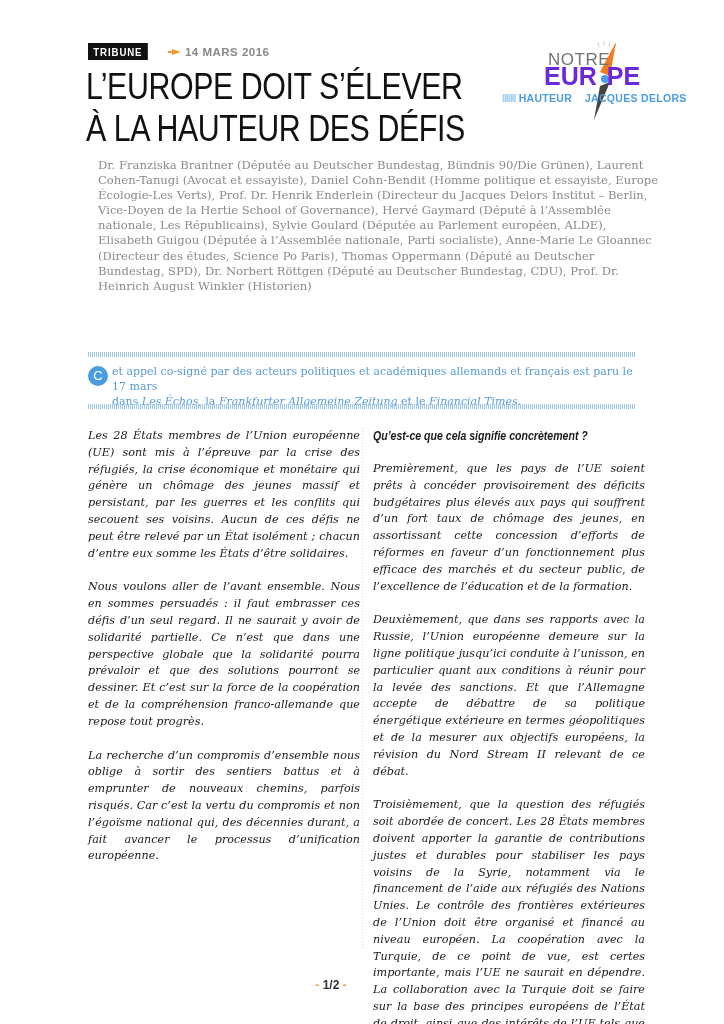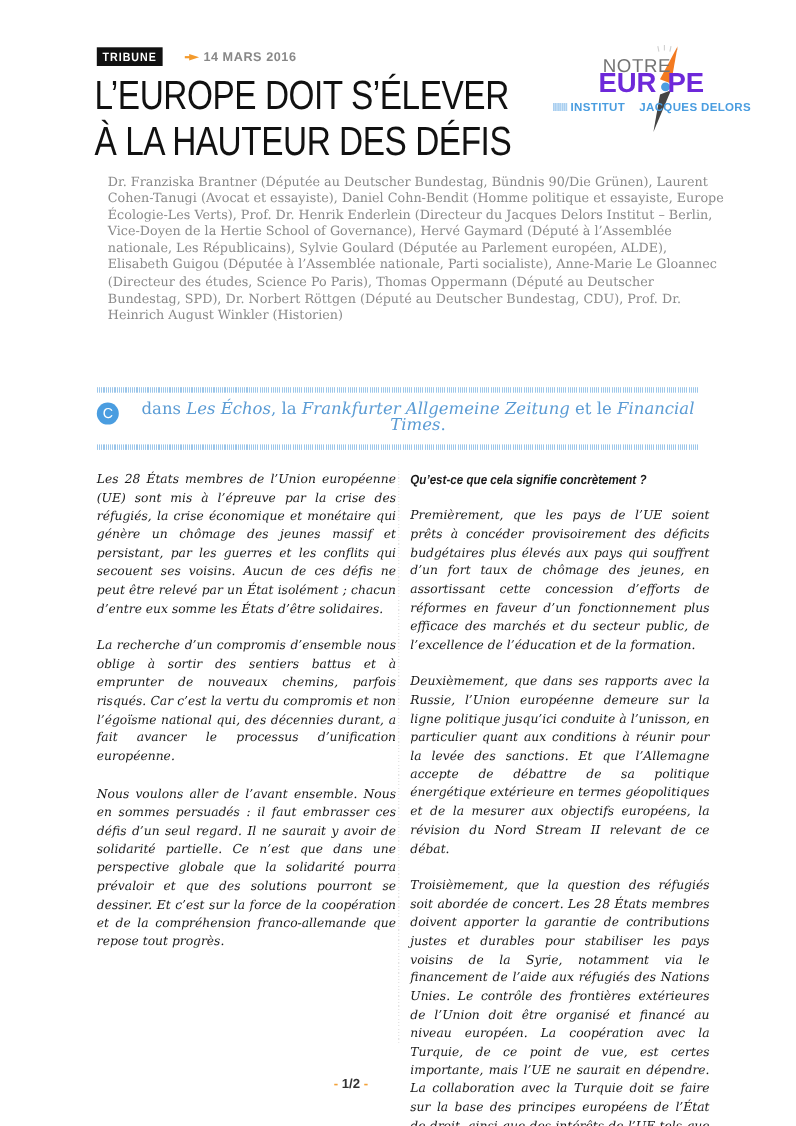--- a/index.html
+++ b/index.html
@@ -1,17 +1,17 @@
 <!DOCTYPE html>
 <html><head>
 <meta charset="utf-8">
 <style>
   html, body { margin: 0; padding: 0; background: #ffffff; }
   body { width: 724px; height: 1024px; position: relative; overflow: hidden; font-family: "DejaVu Serif", serif; color: #1a1a1a; }
-  .page { position: absolute; left: 0; top: 0; width: 724px; height: 1024px; border-radius: 12px; }
+  .page { position: absolute; left: 0; top: 0; width: 724px; height: 1024px; }
 
   .kicker { position: absolute; left: 88px; top: 43px; display: flex; align-items: center; }
   .tag { background: #111; color: #fff; font-family: "Liberation Sans", sans-serif; font-weight: bold; font-size: 11px; letter-spacing: 1px; padding: 3px 6px 2px; transform: scaleX(0.88); transform-origin: left; }
   .arrow { width: 0; height: 0; border-top: 3px solid transparent; border-bottom: 3px solid transparent; border-left: 9px solid #f39a2c; margin-left: 0px; margin-right: 4px; position: relative; }
   .arrow:before { content: ""; position: absolute; left: -13px; top: -1px; width: 5px; height: 2px; background: #f39a2c; }
   .date { font-family: "Liberation Sans", sans-serif; font-weight: bold; font-size: 11.5px; color: #888; letter-spacing: 0.5px; }
 
   .title { position: absolute; left: 86px; top: 66px; margin: 0; font-family: "Liberation Sans", sans-serif; font-weight: normal; font-size: 37px; line-height: 42px; letter-spacing: -0.5px; color: #111; transform: scaleX(0.82); transform-origin: left top; white-space: nowrap; }
 
   .logo { position: absolute; left: 494px; top: 40px; width: 200px; height: 80px; }
@@ -24,33 +24,33 @@
   .authors { position: absolute; left: 98px; top: 158px; width: 560px; font-size: 11.6px; line-height: 15.1px; color: #8a8a8a; margin: 0; }
 
   .dots { position: absolute; left: 88px; width: 548px; height: 5px;
     background-image: repeating-linear-gradient(to right, #9cc6ea 0 1px, transparent 1px 2px); }
   .dots.top { top: 352px; }
   .dots.bottom { top: 404px; }
 
   .intro { position: absolute; left: 88px; top: 364px; width: 560px; }
   .dropcap { position: absolute; left: 0; top: 2px; width: 20px; height: 20px; border-radius: 50%; background: #4a9de0; color: #fff; font-family: "Liberation Sans", sans-serif; font-size: 13px; line-height: 20px; text-align: center; }
   .intro-text { margin: 0 0 0 24px; font-size: 11px; line-height: 15px; color: #5a9bd4; }
-  .intro-text2 { margin: 0 0 0 24px; font-size: 15px; line-height: 15px; color: #5a9bd4; text-align: center; }
+  .intro-text2 { margin: 0 0 0 24px; font-size: 11px; line-height: 15px; color: #5a9bd4; }
   .intro-text2 i { font-style: italic; }
 
   .col { position: absolute; top: 428px; width: 272px; font-size: 11.2px; line-height: 16.8px; color: #1a1a1a; text-align: justify; font-style: italic; }
   .col.left { left: 88px; }
   .col.right { left: 373px; }
   .col p { margin: 0 0 17px 0; }
   .col h3 { margin: 0 0 17px 0; font-family: "Liberation Sans", sans-serif; font-size: 12px; font-weight: bold; line-height: 16px; transform: scaleX(0.88); transform-origin: left; white-space: nowrap; }
 
   .vdiv { position: absolute; left: 362px; top: 428px; width: 1px; height: 520px;
     background-image: repeating-linear-gradient(to bottom, #ddd 0 1px, transparent 1px 3px); }
 
-  .pagenum { position: absolute; left: 0; width: 638px; top: 978px; text-align: center; font-family: "Liberation Sans", sans-serif; font-size: 12px; font-weight: bold; color: #333; }
+  .pagenum { position: absolute; left: 12px; width: 638px; top: 978px; text-align: center; font-family: "Liberation Sans", sans-serif; font-size: 12px; font-weight: bold; color: #333; }
   .pagenum .dash { color: #f3a23a; }
 </style>
 </head>
 <body>
 
 <div class="page">
 
   <div class="kicker">
     <span class="tag">TRIBUNE</span>
     <span style="width:16px;display:inline-block;"></span>
@@ -70,38 +70,39 @@
         <line x1="110" y1="1" x2="110" y2="6"></line>
         <line x1="116" y1="2" x2="115" y2="7"></line>
         <line x1="122" y1="4" x2="120" y2="8"></line>
       </g>
       <polygon points="122,2 116,36 106,32" fill="#f37a20"></polygon>
       <polygon points="106,46 116,42 100,80" fill="#444"></polygon>
       <circle cx="111" cy="39" r="4" fill="#4a9de0"></circle>
     </svg>
     <span class="notre">NOTRE</span>
     <span class="europe">EUR  PE</span>
-    <span class="inst"><span class="ticks">IIIIIII</span> <span style="white-space:pre;">INSTITUT    JACQUES DELORS</span></span>
+    <span class="inst"><span class="ticks">IIIIIII</span> <span style="white-space:pre;">HAUTEUR    JACQUES DELORS</span></span>
   </div>
 
   <p class="authors">Dr. Franziska Brantner (Députée au Deutscher Bundestag, Bündnis 90/Die Grünen), Laurent Cohen-Tanugi (Avocat et essayiste), Daniel Cohn-Bendit (Homme politique et essayiste, Europe Écologie-Les Verts), Prof. Dr. Henrik Enderlein (Directeur du Jacques Delors Institut – Berlin, Vice-Doyen de la Hertie School of Governance), Hervé Gaymard (Député à l’Assemblée nationale, Les Républicains), Sylvie Goulard (Députée au Parlement européen, ALDE), Elisabeth Guigou (Députée à l’Assemblée nationale, Parti socialiste), Anne-Marie Le Gloannec (Directeur des études, Science Po Paris), Thomas Oppermann (Député au Deutscher Bundestag, SPD), Dr. Norbert Röttgen (Député au Deutscher Bundestag, CDU), Prof. Dr. Heinrich August Winkler (Historien)</p>
 
   <div class="dots top"></div>
 
   <div class="intro">
     <span class="dropcap">C</span>
+    <p class="intro-text">et appel co-signé par des acteurs politiques et académiques allemands et français est paru le 17 mars</p>
     <p class="intro-text2"><span>dans </span><i>Les Échos</i><span>, la </span><i>Frankfurter Allgemeine Zeitung</i><span> et le </span><i>Financial Times</i><span>.</span></p>
   </div>
 
   <div class="dots bottom"></div>
 
   <div class="col left">
     <p>Les 28 États membres de l’Union européenne (UE) sont mis à l’épreuve par la crise des réfugiés, la crise économique et monétaire qui génère un chômage des jeunes massif et persistant, par les guerres et les conflits qui secouent ses voisins. Aucun de ces défis ne peut être relevé par un État isolément ; chacun d’entre eux somme les États d’être solidaires.</p>
+    <p>Nous voulons aller de l’avant ensemble. Nous en sommes persuadés : il faut embrasser ces défis d’un seul regard. Il ne saurait y avoir de solidarité partielle. Ce n’est que dans une perspective globale que la solidarité pourra prévaloir et que des solutions pourront se dessiner. Et c’est sur la force de la coopération et de la compréhension franco-allemande que repose tout progrès.</p>
     <p>La recherche d’un compromis d’ensemble nous oblige à sortir des sentiers battus et à emprunter de nouveaux chemins, parfois risqués. Car c’est la vertu du compromis et non l’égoïsme national qui, des décennies durant, a fait avancer le processus d’unification européenne.</p>
-    <p>Nous voulons aller de l’avant ensemble. Nous en sommes persuadés : il faut embrasser ces défis d’un seul regard. Il ne saurait y avoir de solidarité partielle. Ce n’est que dans une perspective globale que la solidarité pourra prévaloir et que des solutions pourront se dessiner. Et c’est sur la force de la coopération et de la compréhension franco-allemande que repose tout progrès.</p>
   </div>
 
   <div class="vdiv"></div>
 
   <div class="col right">
     <h3>Qu’est-ce que cela signifie concrètement ?</h3>
     <p>Premièrement, que les pays de l’UE soient prêts à concéder provisoirement des déficits budgétaires plus élevés aux pays qui souffrent d’un fort taux de chômage des jeunes, en assortissant cette concession d’efforts de réformes en faveur d’un fonctionnement plus efficace des marchés et du secteur public, de l’excellence de l’éducation et de la formation.</p>
     <p>Deuxièmement, que dans ses rapports avec la Russie, l’Union européenne demeure sur la ligne politique jusqu’ici conduite à l’unisson, en particulier quant aux conditions à réunir pour la levée des sanctions. Et que l’Allemagne accepte de débattre de sa politique énergétique extérieure en termes géopolitiques et de la mesurer aux objectifs européens, la révision du Nord Stream II relevant de ce débat.</p>
     <p>Troisièmement, que la question des réfugiés soit abordée de concert. Les 28 États membres doivent apporter la garantie de contributions justes et durables pour stabiliser les pays voisins de la Syrie, notamment via le financement de l’aide aux réfugiés des Nations Unies. Le contrôle des frontières extérieures de l’Union doit être organisé et financé au niveau européen. La coopération avec la Turquie, de ce point de vue, est certes importante, mais l’UE ne saurait en dépendre. La collaboration avec la Turquie doit se faire sur la base des principes européens de l’État de droit, ainsi que des intérêts de l’UE tels que la promotion du processus de paix en Syrie.</p>
   </div>

